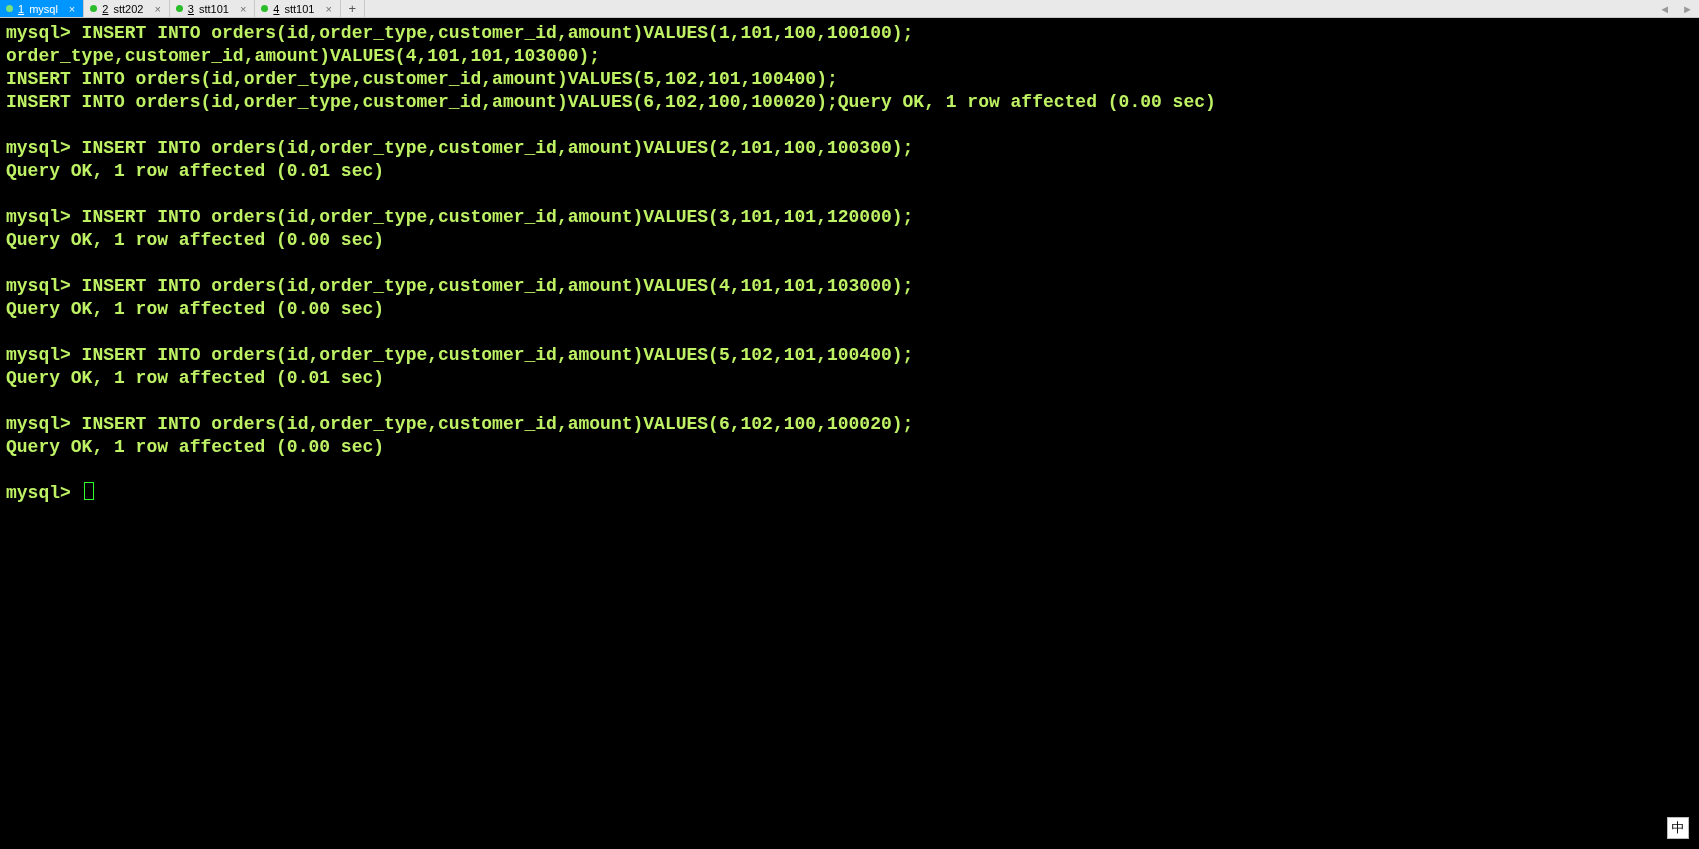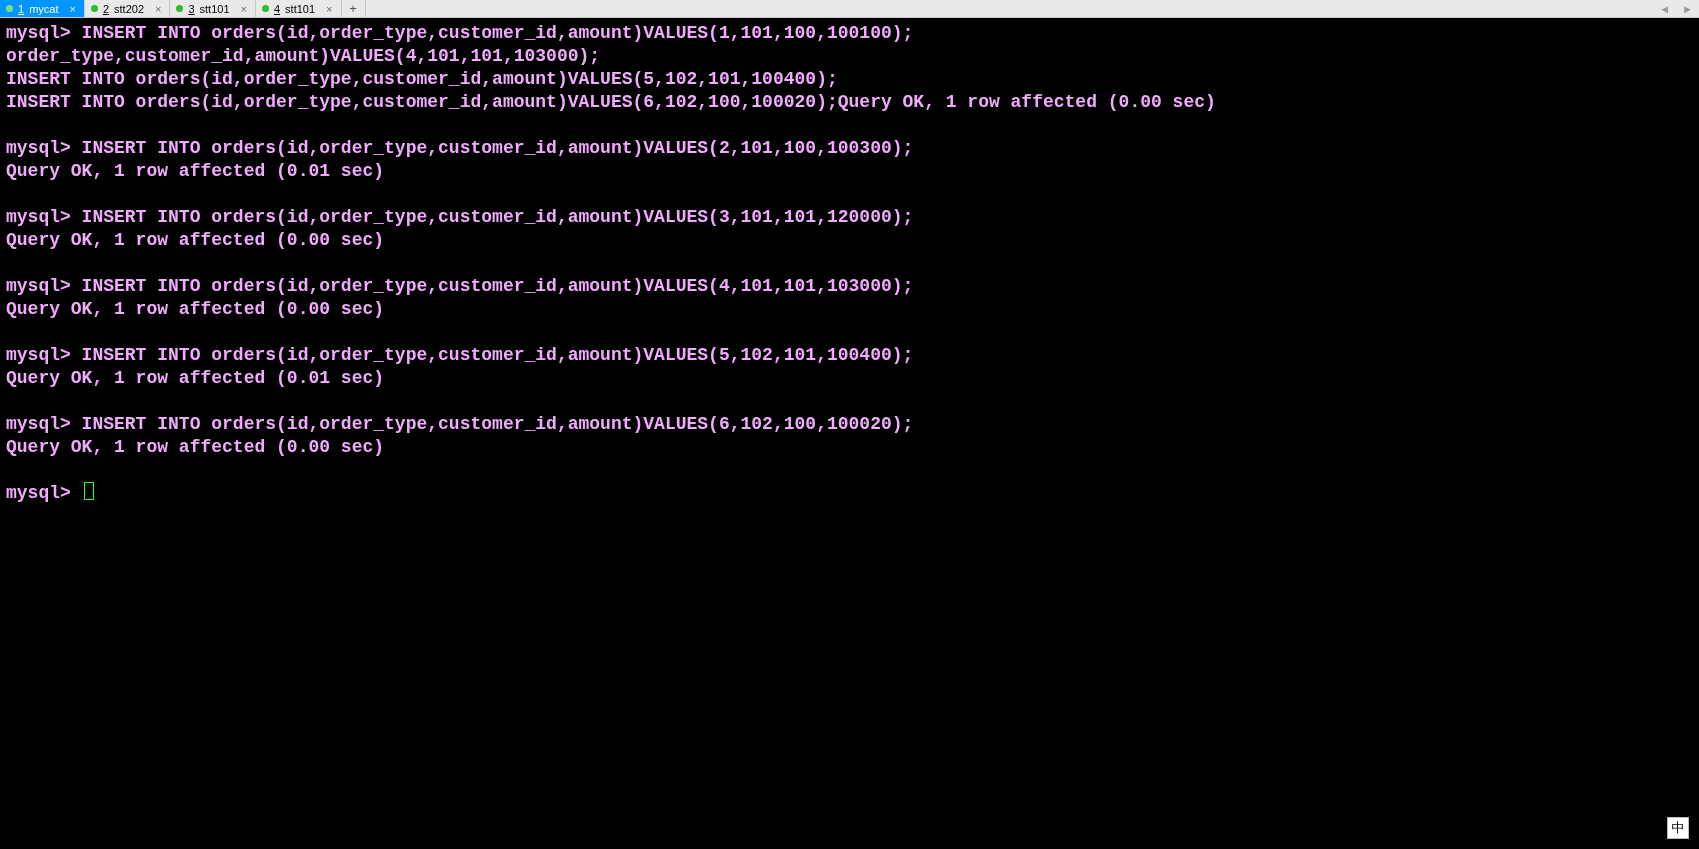--- a/index.html
+++ b/index.html
@@ -54,21 +54,21 @@
   .tab-nav {
     margin-left:auto; display:flex; align-items:center;
     color:#999; font-size:11px;
   }
   .tab-nav span { padding:0 6px; cursor:pointer; }
 
   
   .terminal {
     flex: 1 1 auto;
     background: #000;
-    color: #f0abfc;
+    color: #bef264;
     font-family: Consolas, "Courier New", monospace;
     font-size: 18px;
     line-height: 23px;
     font-weight: bold;
     padding: 4px 6px 6px 6px;
     white-space: pre;
     overflow: hidden;
     position: relative;
   }
   .terminal .cursor {
@@ -94,21 +94,21 @@
   }
 </style>
 </head>
 <body>
 
 <div class="tabbar" id="tabbar">
 
 <div class="tab active">
       <span class="dot"></span>
       <span class="num">1</span>
-      <span class="label">mycat</span>
+      <span class="label">mysql</span>
       <span class="close">×</span>
     </div>
     <div class="tab">
       <span class="dot"></span>
       <span class="num">2</span>
       <span class="label">stt202</span>
       <span class="close">×</span>
     </div>
     <div class="tab">
       <span class="dot"></span>

